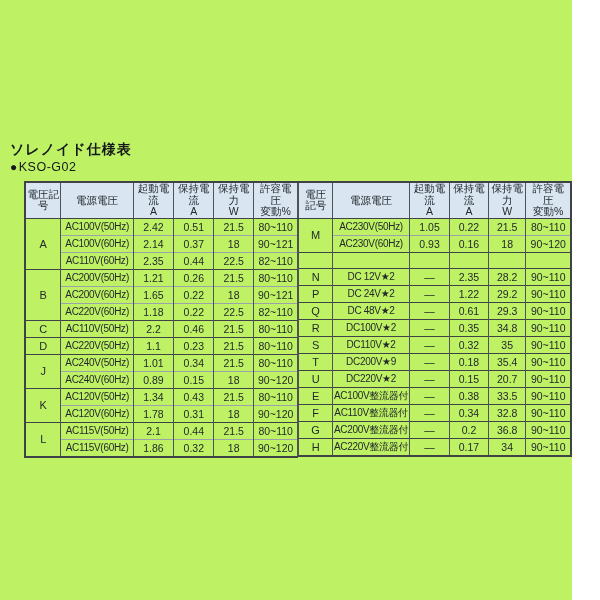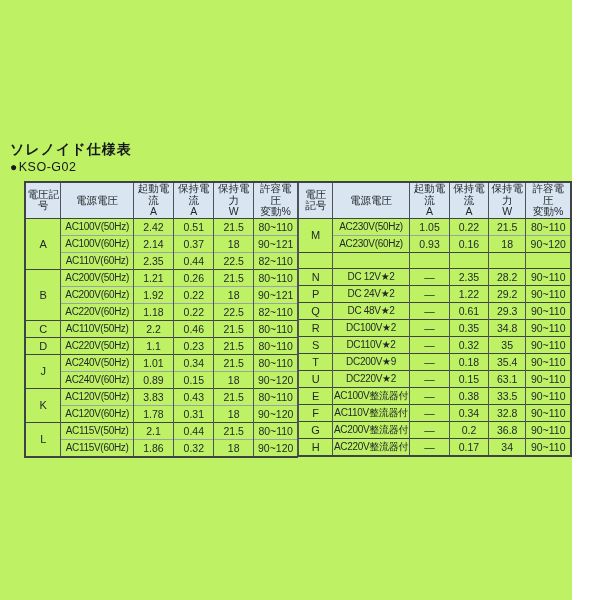--- a/index.html
+++ b/index.html
@@ -111,21 +111,21 @@
           <tr class="group-start">
             <td class="sym" rowspan="3">B</td>
             <td class="volt">AC200V(50Hz)</td>
             <td>1.21</td>
             <td>0.26</td>
             <td>21.5</td>
             <td>80~110</td>
           </tr>
           <tr>
             <td class="volt">AC200V(60Hz)</td>
-            <td>1.92</td>
+            <td>1.65</td>
             <td>0.22</td>
             <td>18</td>
             <td>90~121</td>
           </tr>
           <tr>
             <td class="volt">AC220V(60Hz)</td>
             <td>1.18</td>
             <td>0.22</td>
             <td>22.5</td>
             <td>82~110</td>
@@ -157,21 +157,21 @@
           <tr>
             <td class="volt">AC240V(60Hz)</td>
             <td>0.89</td>
             <td>0.15</td>
             <td>18</td>
             <td>90~120</td>
           </tr>
           <tr class="group-start">
             <td class="sym" rowspan="2">K</td>
             <td class="volt">AC120V(50Hz)</td>
-            <td>3.83</td>
+            <td>1.34</td>
             <td>0.43</td>
             <td>21.5</td>
             <td>80~110</td>
           </tr>
           <tr>
             <td class="volt">AC120V(60Hz)</td>
             <td>1.78</td>
             <td>0.31</td>
             <td>18</td>
             <td>90~120</td>
@@ -286,21 +286,21 @@
             <td>—</td>
             <td>0.18</td>
             <td>35.4</td>
             <td>90~110</td>
           </tr>
           <tr class="group-start">
             <td class="sym" rowspan="1">U</td>
             <td class="volt">DC220V★2</td>
             <td>—</td>
             <td>0.15</td>
-            <td>63.1</td>
+            <td>20.7</td>
             <td>90~110</td>
           </tr>
           <tr class="group-start">
             <td class="sym" rowspan="1">E</td>
             <td class="volt">AC100V整流器付</td>
             <td>—</td>
             <td>0.38</td>
             <td>33.5</td>
             <td>90~110</td>
           </tr>

